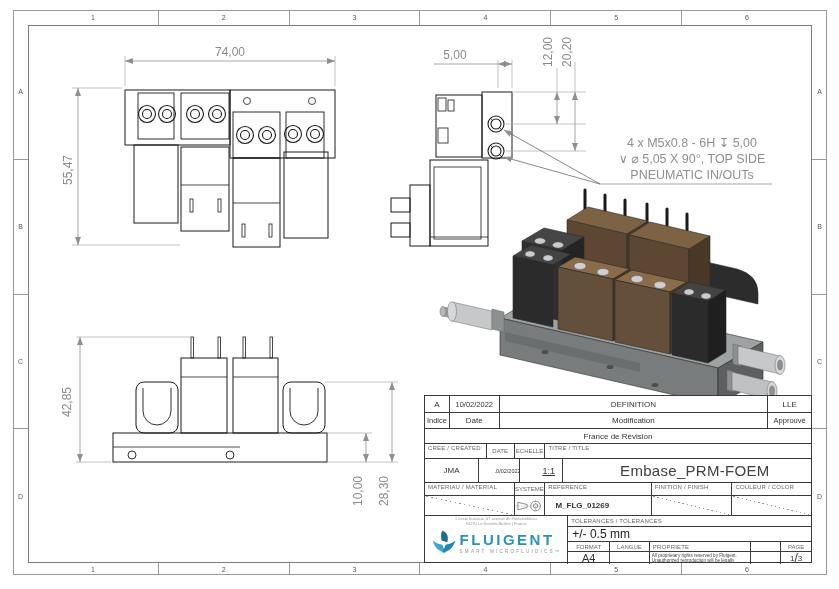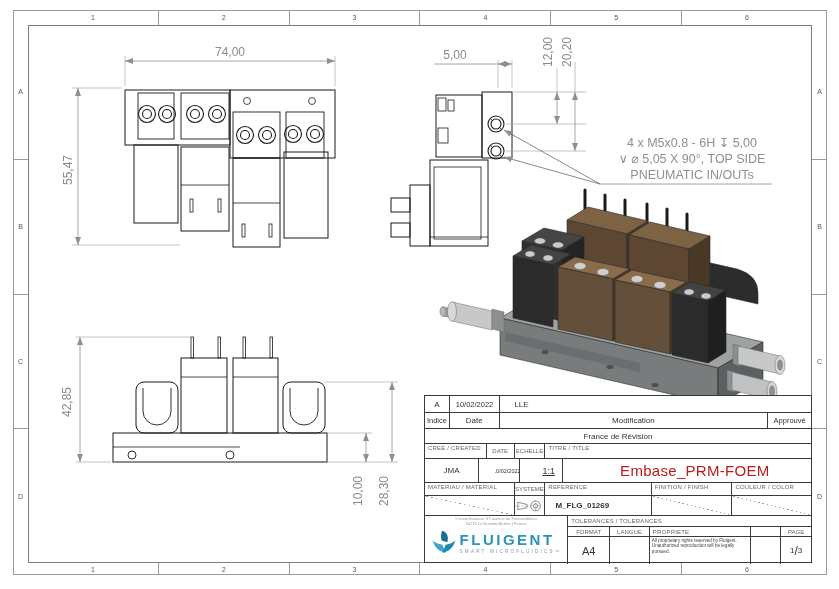--- a/index.html
+++ b/index.html
@@ -24,21 +24,21 @@
   .tb{left:424px;top:395px;width:388px;height:168px;border:1px solid #3a3a3a;background:#fff;color:#333;}
   .tbr{display:flex;border-bottom:1px solid #3a3a3a;box-sizing:border-box;}
   .tbr:last-child{border-bottom:none;}
   .tbc{border-right:1px solid #3a3a3a;box-sizing:border-box;display:flex;
        align-items:center;justify-content:center;overflow:hidden;font-size:8px;}
   .tbc:last-child{border-right:none;}
   .lab{align-items:flex-start;justify-content:flex-start;font-size:6px;color:#666;
        padding:1px 3px;letter-spacing:.2px;}
   .lab-c{font-size:6px;color:#666;}
   .diag{background:linear-gradient(to top right,transparent 49.5%,#9a9a9a 49.5%,#9a9a9a 50.3%,transparent 50.3%);}
-  .title-main{font-size:15px;color:#b91c1c;letter-spacing:.3px;}
+  .title-main{font-size:15px;color:#404040;letter-spacing:.3px;}
   .small-date{font-size:5.5px;}
   .ref-val{font-size:8px;font-weight:bold;justify-content:flex-start;padding-left:10px;}
   .scale-val{font-size:9px;text-decoration:underline;}
   .tol-val{font-size:12px;justify-content:flex-start;padding-left:4px;color:#1d1d1d;}
   .prop-txt{font-size:4.6px;line-height:5.4px;text-align:left;padding:1px 2px;
             align-items:flex-start;justify-content:flex-start;color:#444;}
   .fmt-val{font-size:11px;}
   .pnum{font-size:8px;vertical-align:5px;}
   .psl{font-size:12px;}
   .pden{font-size:8px;vertical-align:-2px;}
@@ -305,20 +305,21 @@
       <ellipse cx="772" cy="391" rx="2.4" ry="5" fill="#8e9192"></ellipse>
     </g>
   </g>
 </svg>
 
 <div class="abs tb">
 
   <div class="tbr" style="height:17px;">
     <div class="tbc" style="width:25px;">A</div>
     <div class="tbc" style="width:50px;font-size:7.5px;">10/02/2022</div>
+    <div class="tbc" style="width:270px;">DEFINITION</div>
     <div class="tbc" style="width:43px;text-align:center;">LLE</div>
   </div>
   <div class="tbr" style="height:16px;">
     <div class="tbc" style="width:25px;font-size:7.5px;">Indice</div>
     <div class="tbc" style="width:50px;">Date</div>
     <div class="tbc" style="width:270px;">Modification</div>
     <div class="tbc" style="width:43px;font-size:7.5px;">Approuvé</div>
   </div>
   <div class="tbr" style="height:15px;">
     <div class="tbc" style="width:388px;">France de Révision</div>
@@ -374,20 +375,21 @@
           <path d="M30,12 C28,20 22,26 14,27 L18,17 C23,16 27,15 30,12 z" fill="#2487ad"></path>
         </svg>
         <div class="logo-texts">
           <div class="logo-name">FLUIGENT</div>
           <div class="logo-tag">SMART MICROFLUIDICS™</div>
         </div>
       </div>
     </div>
     <div class="tbc" style="width:244px;flex-direction:column;align-items:stretch;justify-content:flex-start;">
       <div class="lab" style="height:11px;border-bottom:1px solid #3a3a3a;box-sizing:border-box;display:flex;align-items:center;">TOLERANCES / TOLERANCES</div>
+      <div class="tol-val" style="height:15px;border-bottom:1px solid #3a3a3a;box-sizing:border-box;display:flex;align-items:center;">+/- 0.5 mm</div>
       <div style="height:10px;display:flex;border-bottom:1px solid #3a3a3a;box-sizing:border-box;">
         <div class="tbc lab-c" style="width:42px;">FORMAT</div>
         <div class="tbc lab-c" style="width:40px;">LANGUE</div>
         <div class="tbc lab" style="width:102px;align-items:center;">PROPRIETE</div>
         <div class="tbc" style="width:30px;"></div>
         <div class="tbc lab-c" style="width:30px;">PAGE</div>
       </div>
       <div style="height:12px;display:flex;flex:1;">
         <div class="tbc fmt-val" style="width:42px;">A4</div>
         <div class="tbc" style="width:40px;"></div>

